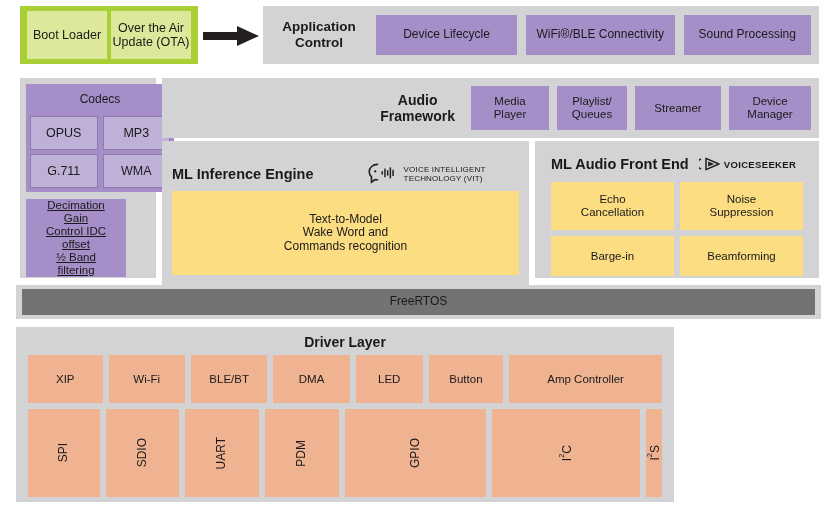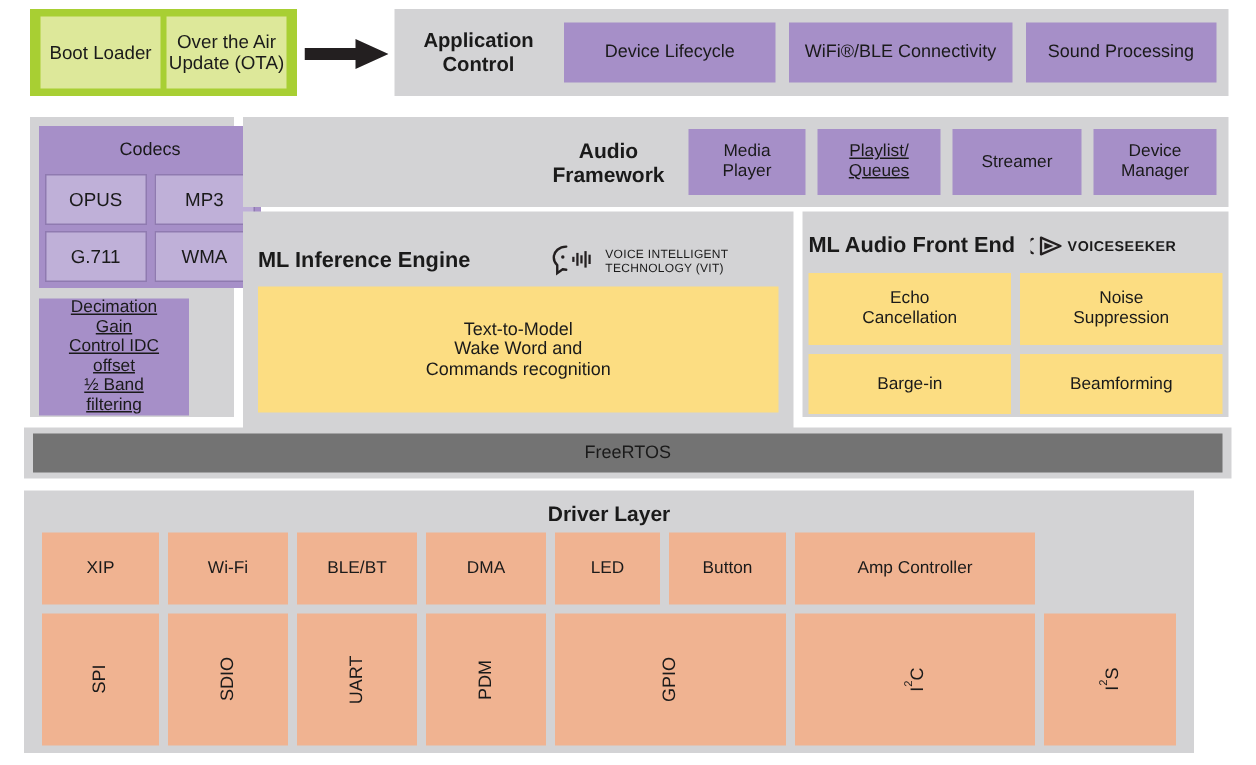--- a/index.html
+++ b/index.html
@@ -39,47 +39,47 @@
   .codec-row{display:flex;gap:5px;flex:1;}
   .codec-row .cell{flex:1;font-size:12.5px;border:1px solid #8f7ab0;}
   #decim-box{margin-top:7px;width:100px;height:78px;font-size:11.5px;padding:15px;text-decoration:underline;}
 
   #af-panel{position:absolute;left:162px;top:78px;width:657px;height:60px;
             display:flex;align-items:center;justify-content:flex-end;
             padding:0 8px;box-sizing:border-box;gap:8px;}
   #af-title{font-weight:bold;font-size:14px;text-align:center;line-height:1.15;margin-right:8px;}
   #af-panel .cell{height:44px;font-size:11.5px;}
   #c-media{width:78px;}
-  #c-playlist{width:82px;text-decoration:underline;}
+  #c-playlist{width:70px;}
   #c-streamer{width:86px;}
   #c-devmgr{width:82px;}
 
   #ml-panel{position:absolute;left:162px;top:141px;width:367px;height:154px;
             background:#d3d3d5;box-sizing:border-box;padding:16px 10px;}
   #afe-panel{position:absolute;left:535px;top:141px;width:284px;height:137px;
-             background:#d3d3d5;box-sizing:border-box;padding:8px 4px;}
+             background:#d3d3d5;box-sizing:border-box;padding:8px 16px;}
   .ml-head{display:flex;align-items:center;height:34px;}
   #ml-title{font-weight:bold;font-size:14.5px;}
   #vit-logo{display:flex;align-items:center;gap:4px;margin-left:52px;}
   #vit-text{font-size:8px;line-height:1.18;letter-spacing:.2px;}
   #ml-body{height:84px;font-size:12px;}
   #afe-head{display:flex;align-items:center;height:30px;}
   #afe-title{font-weight:bold;font-size:14.5px;}
   #vs-logo{display:flex;align-items:center;gap:3px;margin-left:10px;}
   #vs-text{font-size:9.5px;font-weight:bold;letter-spacing:.35px;}
   #afe-grid{display:grid;grid-template-columns:1fr 1fr;grid-template-rows:48px 40px;gap:6px;margin-top:3px;}
   #afe-grid .cell{font-size:11.5px;}
 
   
   #rtos-panel{position:absolute;left:16px;top:285px;width:805px;height:34px;
               background:#d3d3d5;box-sizing:border-box;padding:4px 6px;}
   #rtos-bar{width:100%;height:100%;font-size:12px;}
 
   
-  #driver-panel{position:absolute;left:16px;top:327px;width:780px;height:175px;
+  #driver-panel{position:absolute;left:16px;top:327px;width:658px;height:175px;
                 background:#d3d3d5;box-sizing:border-box;padding:4px 12px 10px 12px;}
   #driver-title{height:24px;font-weight:bold;font-size:14px;}
   #drv-top{display:flex;gap:6px;height:48px;}
   #drv-top .cell{font-size:11.5px;}
   #drv-bot{display:flex;gap:6px;height:88px;margin-top:6px;}
   .vtext{writing-mode:vertical-rl;transform:rotate(180deg);font-size:12px;}
   .w-xip{width:78px;}.w-wifi{width:80px;}.w-ble{width:80px;}.w-dma{width:80px;}
   .w-led{width:70px;}.w-btn{width:78px;}.w-amp{width:160px;}.w-spk{width:auto;flex:1;}
   .b-spi{width:78px;}.b-sdio{width:80px;}.b-uart{width:80px;}.b-pdm{width:80px;}
   .b-gpio{width:154px;}.b-i2c{width:160px;}.b-i2s{width:auto;flex:1;}

